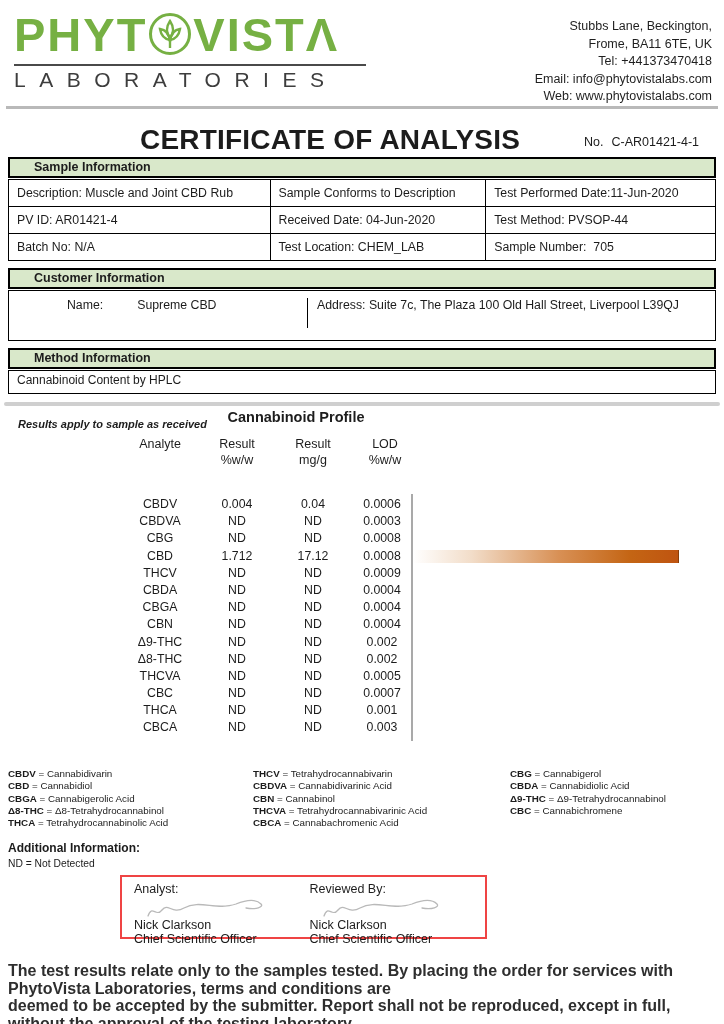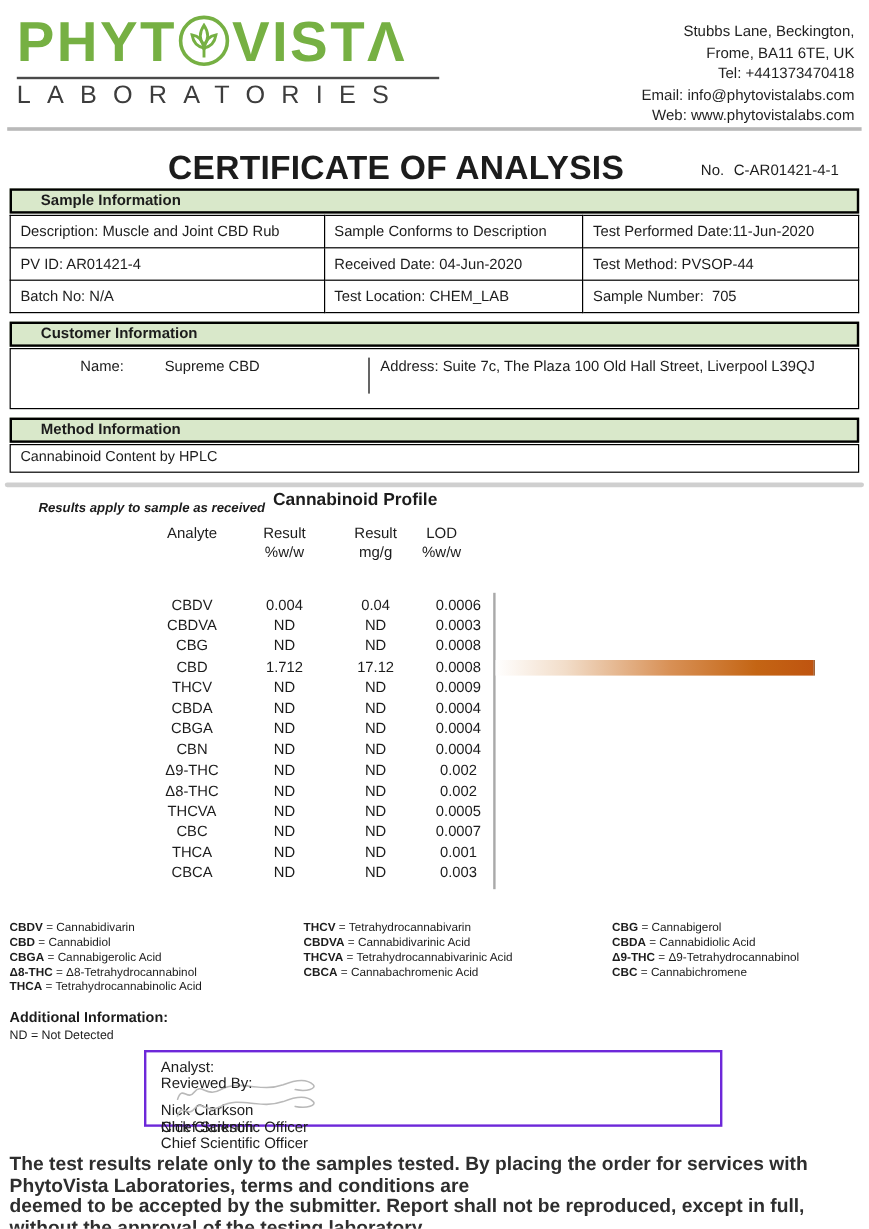--- a/index.html
+++ b/index.html
@@ -34,21 +34,21 @@
   .c1 { width:37%; } .c2 { width:30.5%; } .c3 { width:32.5%; }
   .cust-box { border:1.8px solid #000; margin-top:1px; display:flex; padding:7px 0 12px;justify-content:center; }
   .cust-name { width:262px; padding-left:22px; font-size:12.3px; display:flex; }
   .cust-name .val { margin-left:34px; }
   .cust-addr { border-left:1.8px solid #000; padding-left:9px; font-size:12.3px; height:30px; }
   .method-box { border:1.8px solid #000; margin-top:1px; font-size:12px; padding:2px 8px 6px; }
   .gray-rule { height:4px; background:#cfcfcf; margin:8px -4px 0; border-radius:2px; }
 
   
   .profile { position:relative; height:342px; margin:0 -8px; }
-  .prof-note { position:absolute; left:18px; top:12px; font-size:11px; font-weight:bold; font-style:italic;margin-left:14px; }
+  .prof-note { position:absolute; left:18px; top:12px; font-size:11px; font-weight:bold; font-style:italic; }
   .prof-title { position:absolute; left:296px; top:3px; transform:translateX(-50%);
     font-size:14.5px; font-weight:bold; }
   .hcol { position:absolute; top:30px; transform:translateX(-50%); text-align:center;
     font-size:12.5px; line-height:16px; }
   .dcol { position:absolute; top:90px; transform:translateX(-50%); text-align:center;
     font-size:12.3px; }
   .dcol .cell { height:17.2px; line-height:17.2px; }
   .vline { position:absolute; left:411px; top:88px; width:2px; height:247px; background:#a9a9a9; }
   .cbd-bar { position:absolute; left:413px; top:144px; width:266px; height:13px;
     background:linear-gradient(90deg,#ffffff 0%,#f2ddc9 22%,#d89055 55%,#c46514 82%,var(--barend,#bf5410) 100%);
@@ -58,22 +58,22 @@
   .legend { display:flex; margin-top:20px; font-size:9.8px; line-height:12.3px; color:#1c1c1c; }
   .legend-col1 { width:245px; } .legend-col2 { width:257px; } .legend-col3 { flex:1; }
   .legend-item b { font-weight:bold; }
 
   
   .addl { margin-top:12px; }
   .addl-h { font-size:12px; font-weight:bold; }
   .addl-nd { font-size:10.3px; margin-top:3px; }
 
   
-  .sig-box { width:482px; margin:6px 0 0 112px; border:2px solid #6d28d9; display:flex;
-    padding:5px 0 0 12px; height:64px;flex-direction:column; }
+  .sig-box { width:367px; margin:6px 0 0 112px; border:2px solid #ef4444; display:flex;
+    padding:5px 0 0 12px; height:64px; }
   .sig-col { width:50%; position:relative; }
   .sig-label { font-size:12.5px; }
   .sig-scrawl { position:absolute; left:8px; top:14px; }
   .sig-name { position:absolute; left:0; top:36px; font-size:12.5px; }
   .sig-title { position:absolute; left:0; top:50px; font-size:12.5px; }
 
   
   .footer { position:absolute; left:8px; right:8px; top:962px; font-size:16px;
     line-height:17.5px; color:#2e2e2e;font-weight:bold; }
 </style>
@@ -166,21 +166,21 @@
       <div></div>
     </div>
     <div class="hcol" style="left:237px">
       <div>Result</div>
       <div>%w/w</div>
     </div>
     <div class="hcol" style="left:313px">
       <div>Result</div>
       <div>mg/g</div>
     </div>
-    <div class="hcol" style="left:368px">
+    <div class="hcol" style="left:385px">
       <div>LOD</div>
       <div>%w/w</div>
     </div>
 
     <div class="dcol" style="left:160px" id="col-analyte">
         <div class="cell">CBDV</div>
         <div class="cell">CBDVA</div>
         <div class="cell">CBG</div>
         <div class="cell">CBD</div>
         <div class="cell">THCV</div>
@@ -251,20 +251,21 @@
     <div class="legend-col1" id="legend-col-0">
         <div class="legend-item"><b>CBDV</b> = Cannabidivarin</div>
         <div class="legend-item"><b>CBD</b> = Cannabidiol</div>
         <div class="legend-item"><b>CBGA</b> = Cannabigerolic Acid</div>
         <div class="legend-item"><b>Δ8-THC</b> = Δ8-Tetrahydrocannabinol</div>
         <div class="legend-item"><b>THCA</b> = Tetrahydrocannabinolic Acid</div>
       </div>
     <div class="legend-col2" id="legend-col-1">
         <div class="legend-item"><b>THCV</b> = Tetrahydrocannabivarin</div>
         <div class="legend-item"><b>CBDVA</b> = Cannabidivarinic Acid</div>
+        <div class="legend-item"><b>CBN</b> = Cannabinol</div>
         <div class="legend-item"><b>THCVA</b> = Tetrahydrocannabivarinic Acid</div>
         <div class="legend-item"><b>CBCA</b> = Cannabachromenic Acid</div>
       </div>
     <div class="legend-col3" id="legend-col-2">
         <div class="legend-item"><b>CBG</b> = Cannabigerol</div>
         <div class="legend-item"><b>CBDA</b> = Cannabidiolic Acid</div>
         <div class="legend-item"><b>Δ9-THC</b> = Δ9-Tetrahydrocannabinol</div>
         <div class="legend-item"><b>CBC</b> = Cannabichromene</div>
       </div>
   </div>

